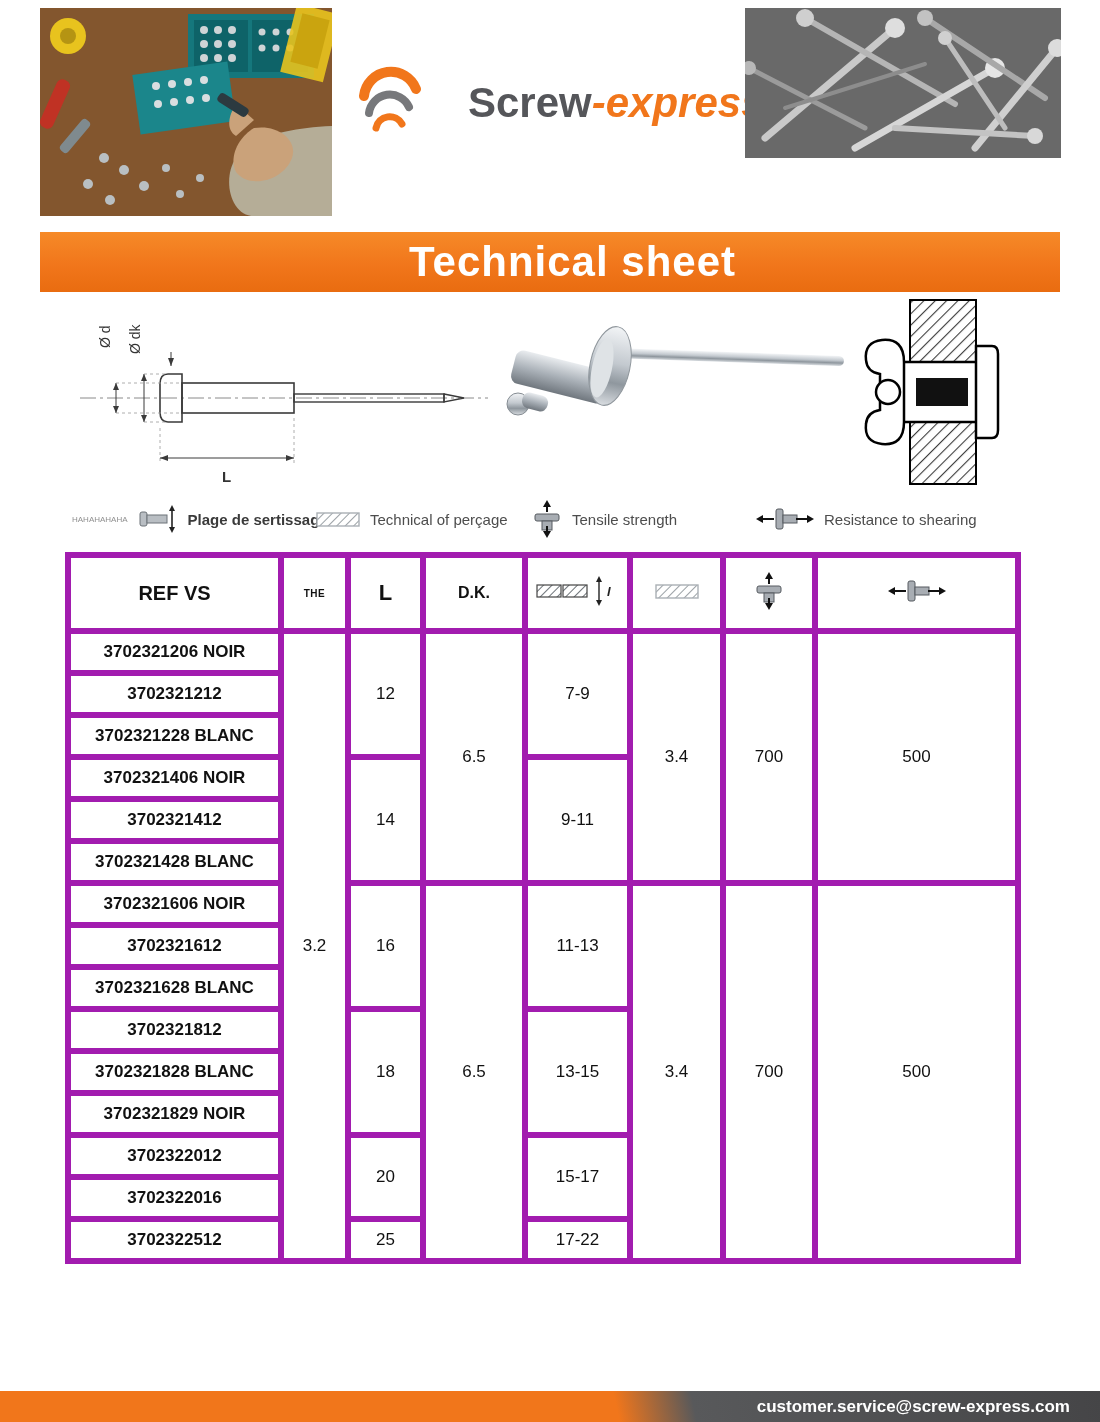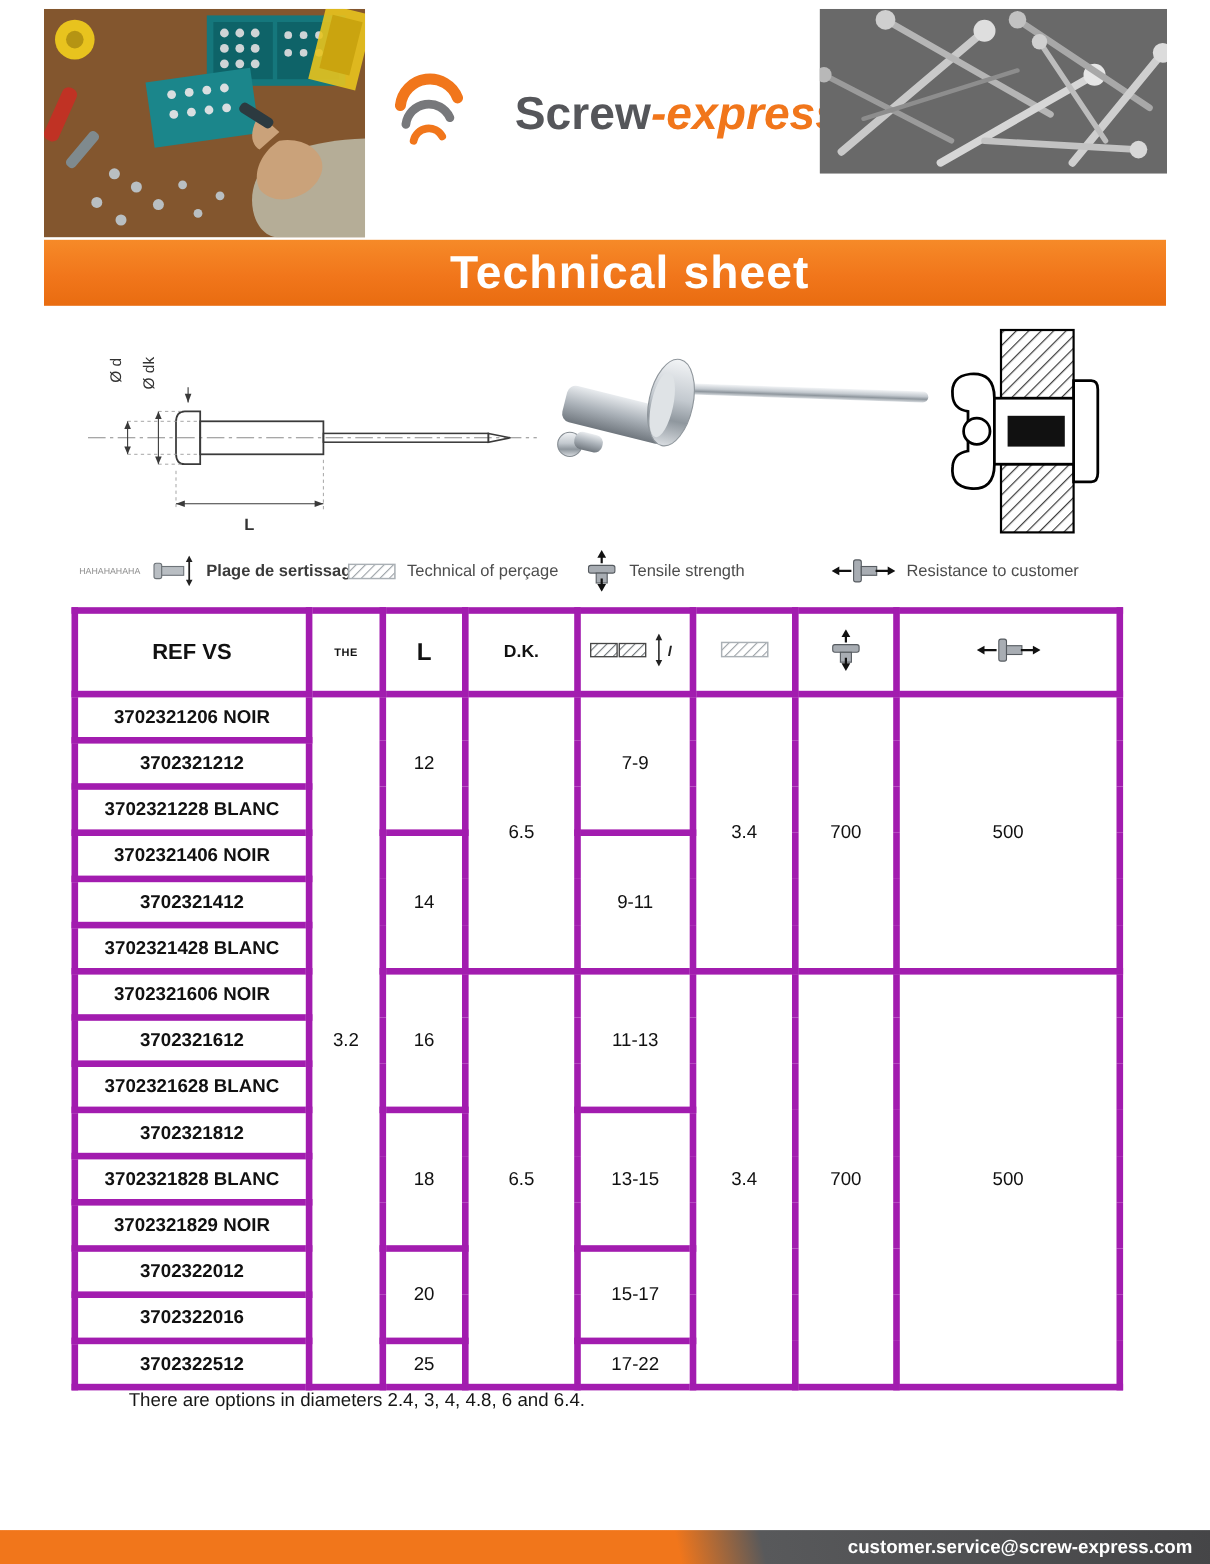--- a/index.html
+++ b/index.html
@@ -8,21 +8,21 @@
 
   
   .photo { position:absolute; overflow:hidden; }
   .photo-left { left:40px; top:8px; width:292px; height:208px; }
   .photo-right { left:745px; top:8px; width:316px; height:150px; }
   .logo { position:absolute; left:352px; top:66px; display:flex; align-items:center; gap:10px; }
   .logo-text { font-size:42px; white-space:nowrap; }
   .logo-dark { font-weight:bold; color:#55565a;margin-left:32px; }
   .logo-accent { font-weight:bold; font-style:italic; color:#f1761b; }
 
-  .banner { position:absolute; left:40px; top:218px; width:1020px; height:60px;
+  .banner { position:absolute; left:40px; top:232px; width:1020px; height:60px;
             background:linear-gradient(180deg,#f68a28 0%, #f1761b 55%, #e96c10 100%);
             display:flex; align-items:center; justify-content:center;padding-left:45px; }
   .banner-title { color:#fff; font-size:42px; font-weight:bold; letter-spacing:1px; }
 
   
   .tech-drawing { position:absolute; left:50px; top:292px; }
   .rivet-photo  { position:absolute; left:498px; top:308px; }
   .cross-section{ position:absolute; left:858px; top:298px; }
 
   
@@ -46,21 +46,21 @@
   .h-the { font-size:10px; font-weight:bold; letter-spacing:0.5px;margin-left:36px; }
   .h-l   { font-size:22px; font-weight:bold; }
   .h-dk  { font-size:16px; font-weight:bold; }
   .cell-ref { font-size:17px; font-weight:bold; }
   .cell-val { font-size:17px; font-weight:normal; }
 
   .footnote { position:absolute; left:117px; top:1263px; font-size:17px; color:#161616; }
 
   .footer-bar { position:absolute; left:0; top:1391px; width:1100px; height:31px;
                 background:linear-gradient(78deg,#f1761b 0%, #f1761b 56%, #58595b 63%, #454547 100%);
-                display:flex; align-items:center; justify-content:flex-end; padding-right:16px; }
+                display:flex; align-items:center; justify-content:flex-end; padding-right:30px; }
   .footer-email { color:#fff; font-weight:bold; font-size:17px; }
 </style>
 </head>
 <body>
 
 <div class="page">
 
   <div class="photo photo-left">
     <svg width="292" height="208" viewBox="0 0 292 208">
       <rect width="292" height="208" fill="#8a5b32"></rect>
@@ -286,21 +286,21 @@
 
   <div class="legend-item legend-shear">
     <svg width="58" height="26" viewBox="0 0 58 26">
       <polygon points="0,13 7,9 7,17" fill="#111"></polygon>
       <line x1="5" y1="13" x2="18" y2="13" stroke="#111" stroke-width="2"></line>
       <rect x="20" y="3" width="7" height="20" rx="2" fill="#a8adb3" stroke="#565b60" stroke-width="1"></rect>
       <rect x="27" y="9" width="14" height="8" fill="#a8adb3" stroke="#565b60" stroke-width="1"></rect>
       <line x1="40" y1="13" x2="53" y2="13" stroke="#111" stroke-width="2"></line>
       <polygon points="58,13 51,9 51,17" fill="#111"></polygon>
     </svg>
-    <span class="legend-label">Resistance to customer</span>
+    <span class="legend-label">Resistance to shearing</span>
   </div>
 
   <table class="spec-table">
     <colgroup>
       <col style="width:213px">
         <col style="width:67px">
         <col style="width:75px">
         <col style="width:102px">
       <col style="width:105px">
         <col style="width:93px">
@@ -425,19 +425,18 @@
         <td class="cell-ref">3702322016</td>
       </tr>
       <tr>
         <td class="cell-ref">3702322512</td>
         <td class="cell-val">25</td>
         <td class="cell-val">17-22</td>
       </tr>
     </tbody>
   </table>
 
-  <div class="footnote">There are options in diameters 2.4, 3, 4, 4.8, 6 and 6.4.</div>
 
   <div class="footer-bar">
     <span class="footer-email">customer.service@screw-express.com</span>
   </div>
 
 </div>
 
 </body></html>

